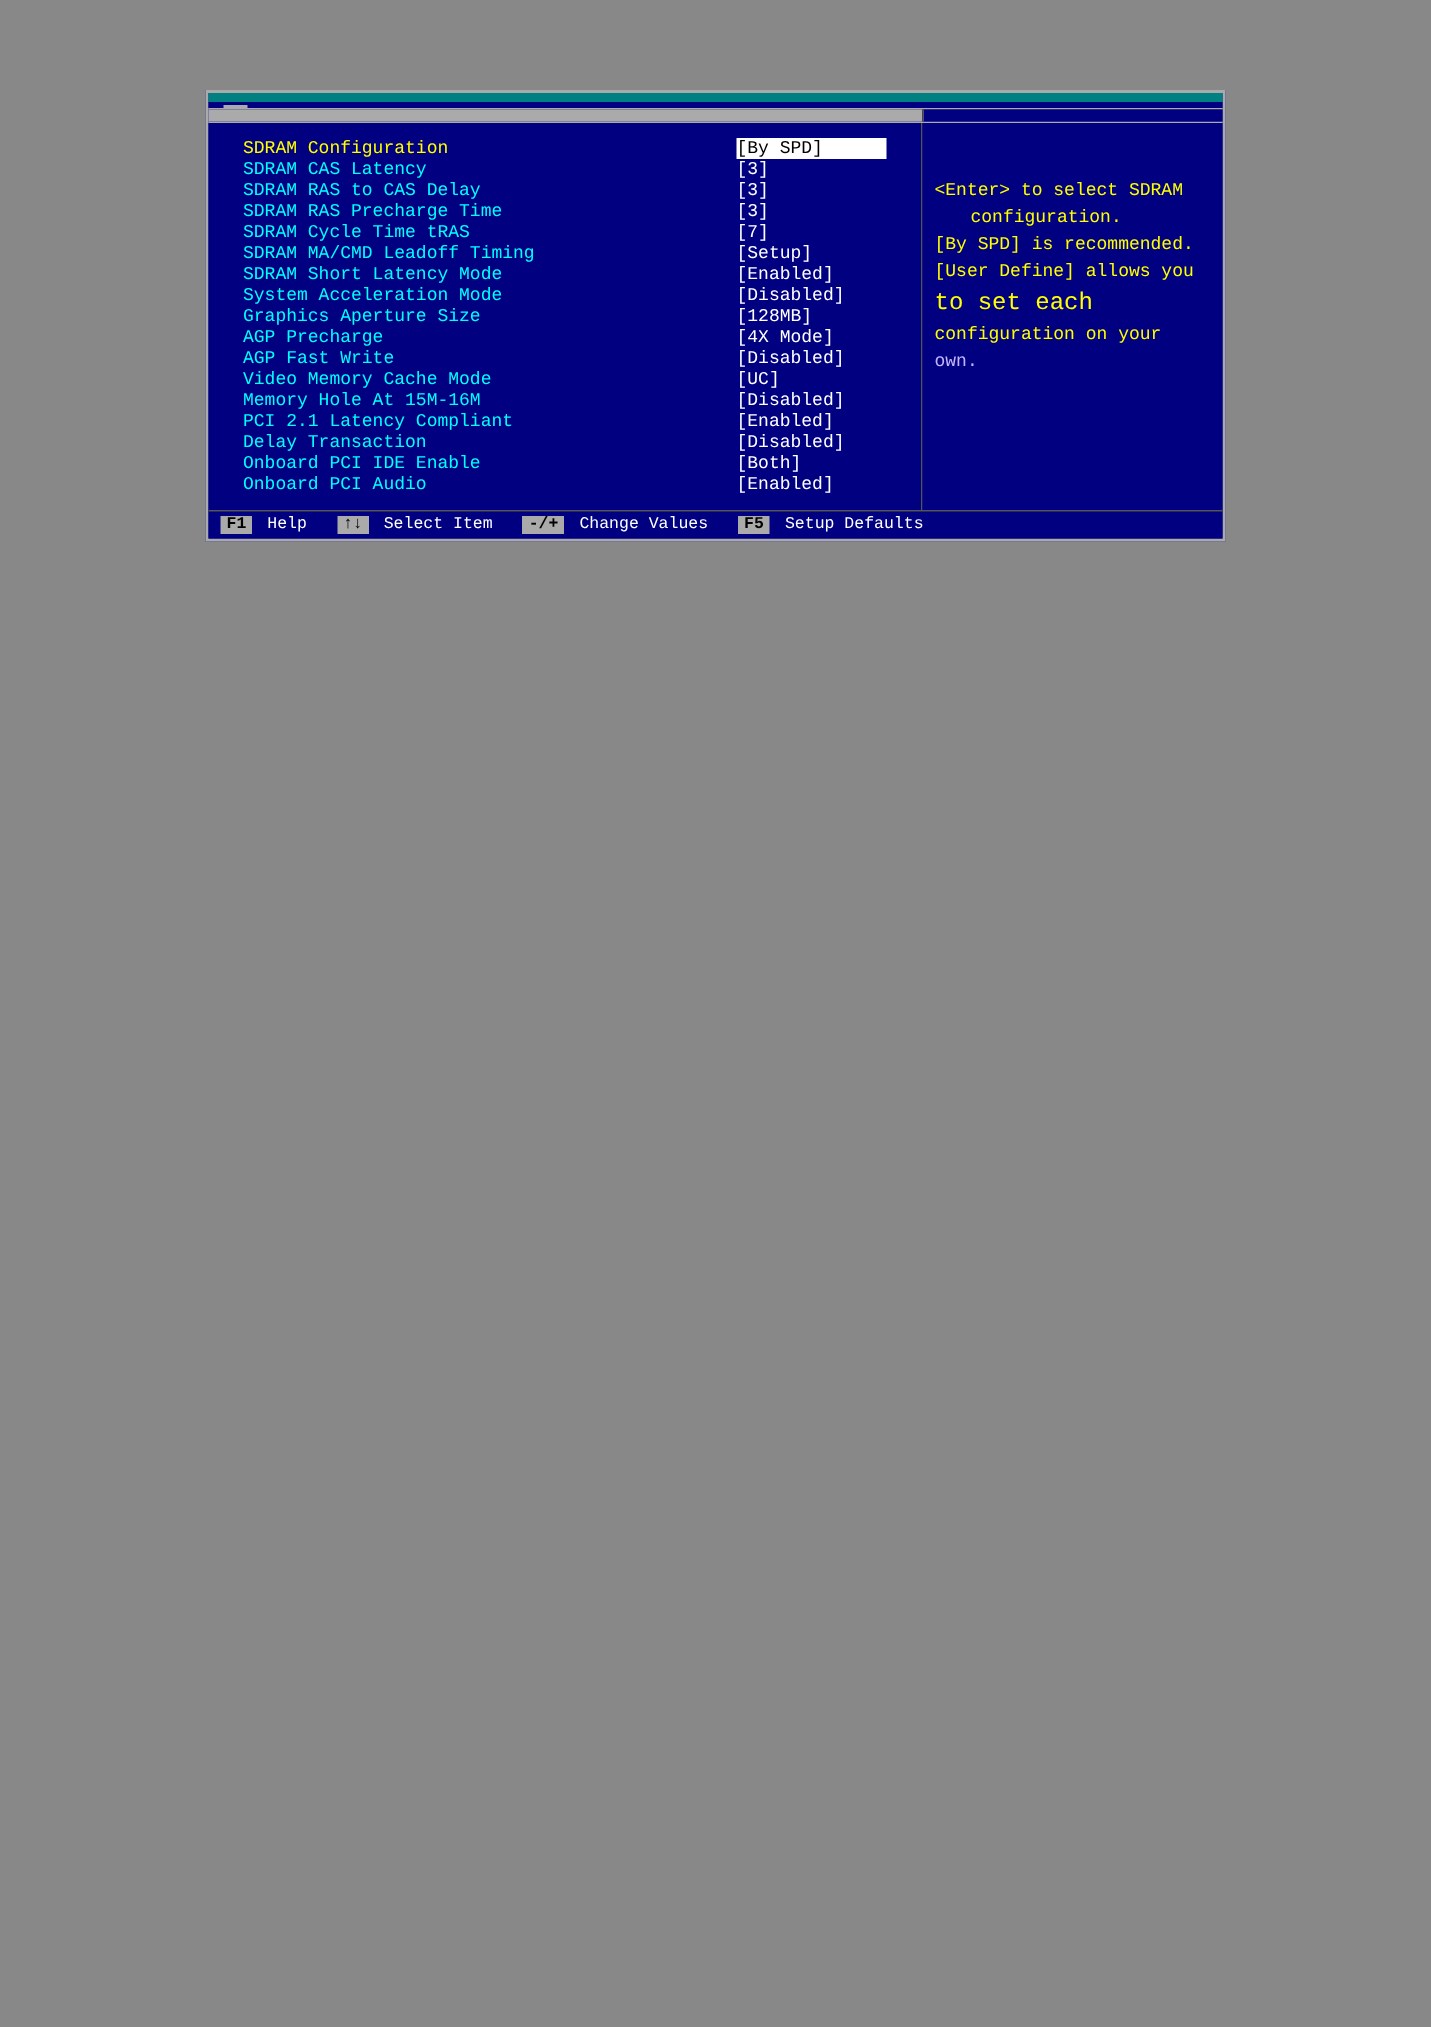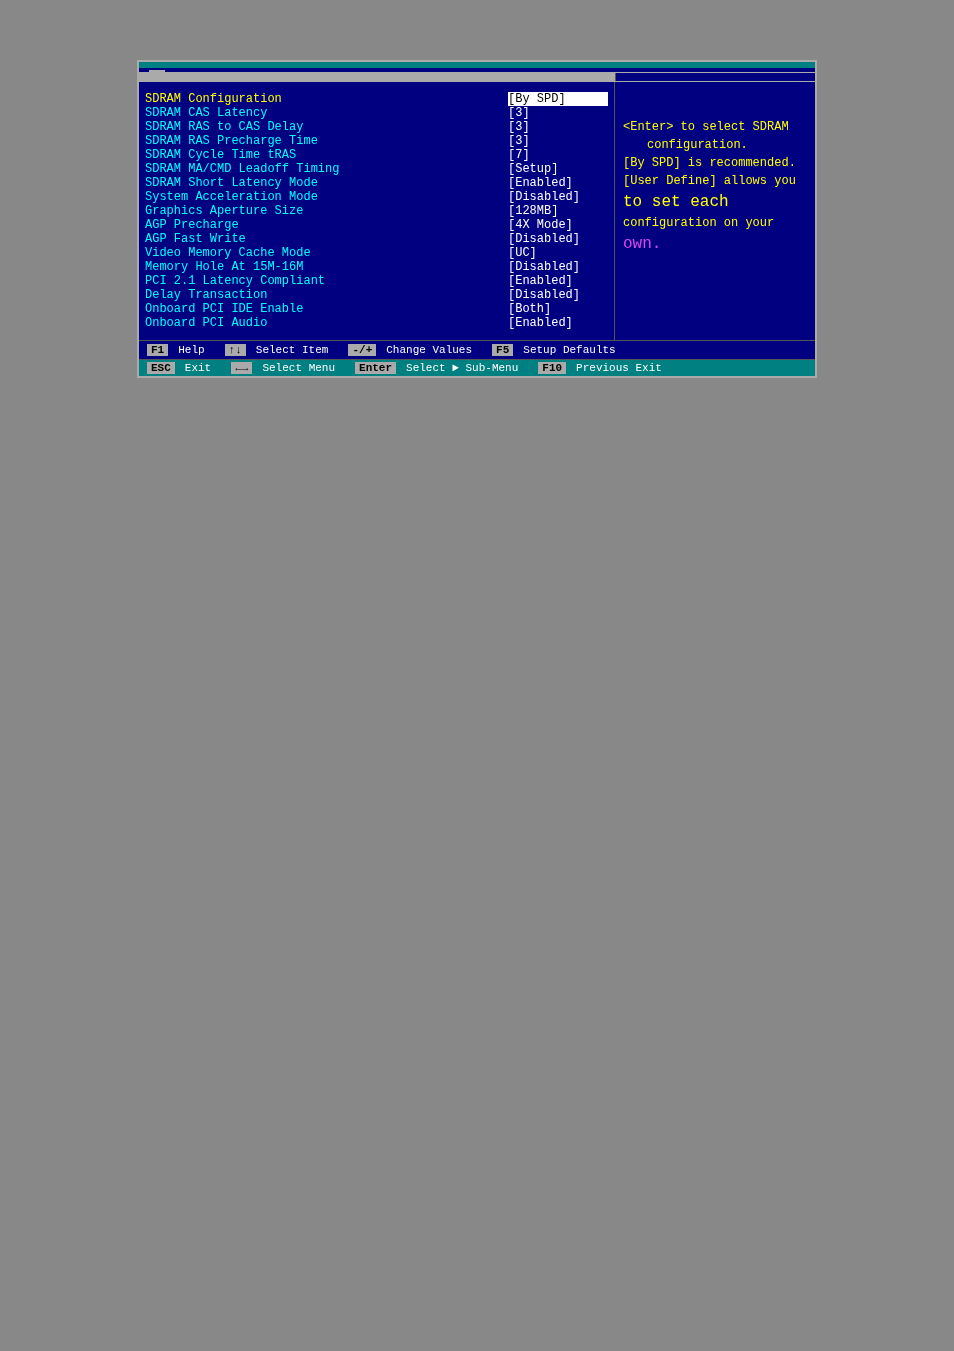--- a/index.html
+++ b/index.html
@@ -47,21 +47,21 @@
     }
 
     .main-content {
       display: flex;
       border-top: 1px solid #aaaaaa;
     }
 
     .left-panel {
       flex: 1;
       background: #000080;
-      padding: 4px 0;
+      padding: 4px 17px;
       border-right: 1px solid #555555;
     }
 
     .right-panel {
       width: 200px;
       background: #000080;
       padding: 8px;
       color: #ffff00;
       font-size: 12px;
       line-height: 1.5;
@@ -197,21 +197,21 @@
     </div>
 
     <div class="right-panel">
       <div id="help-lines-container">
           <div style="font-size: 12px; line-height: 1.5; color: rgb(255, 255, 0); margin-top: 28px;">&lt;Enter&gt; to select SDRAM</div>
           <div style="font-size: 12px; line-height: 1.5; color: rgb(255, 255, 0); margin-left: 24px;">configuration.</div>
           <div style="font-size: 12px; line-height: 1.5; color: rgb(255, 255, 0);">[By SPD] is recommended.</div>
           <div style="font-size: 12px; line-height: 1.5; color: rgb(255, 255, 0);">[User Define] allows you</div>
           <div style="font-size: 16px; line-height: 1.5; color: rgb(255, 255, 0);">to set each</div>
           <div style="font-size: 12px; line-height: 1.5; color: rgb(255, 255, 0);">configuration on your</div>
-          <div style="font-size: 16px; line-height: 1.5; color: #d946ef;">own.</div>
+          <div style="font-size: 12px; line-height: 1.5; color: #c4b5fd;">own.</div>
         </div>
     </div>
 
   </div>
 
   <div class="footer-bar" id="footer1">
       <div class="footer-item">
         <span class="footer-key">F1</span>
         <span class="footer-label">Help</span>
       </div>
@@ -222,32 +222,14 @@
       <div class="footer-item">
         <span class="footer-key">-/+</span>
         <span class="footer-label">Change Values</span>
       </div>
       <div class="footer-item">
         <span class="footer-key">F5</span>
         <span class="footer-label">Setup Defaults</span>
       </div>
     </div>
 
-  <div class="footer-bar" style="background:#008080; padding:2px 8px;" id="footer2">
-      <div class="footer-item">
-        <span class="footer-key">ESC</span>
-        <span class="footer-label">Exit</span>
-      </div>
-      <div class="footer-item">
-        <span class="footer-key">←→</span>
-        <span class="footer-label">Select Menu</span>
-      </div>
-      <div class="footer-item">
-        <span class="footer-key">Enter</span>
-        <span class="footer-label">Select ► Sub-Menu</span>
-      </div>
-      <div class="footer-item">
-        <span class="footer-key">F10</span>
-        <span class="footer-label">Previous Exit</span>
-      </div>
-    </div>
 
 </div>
 
 </body></html>

